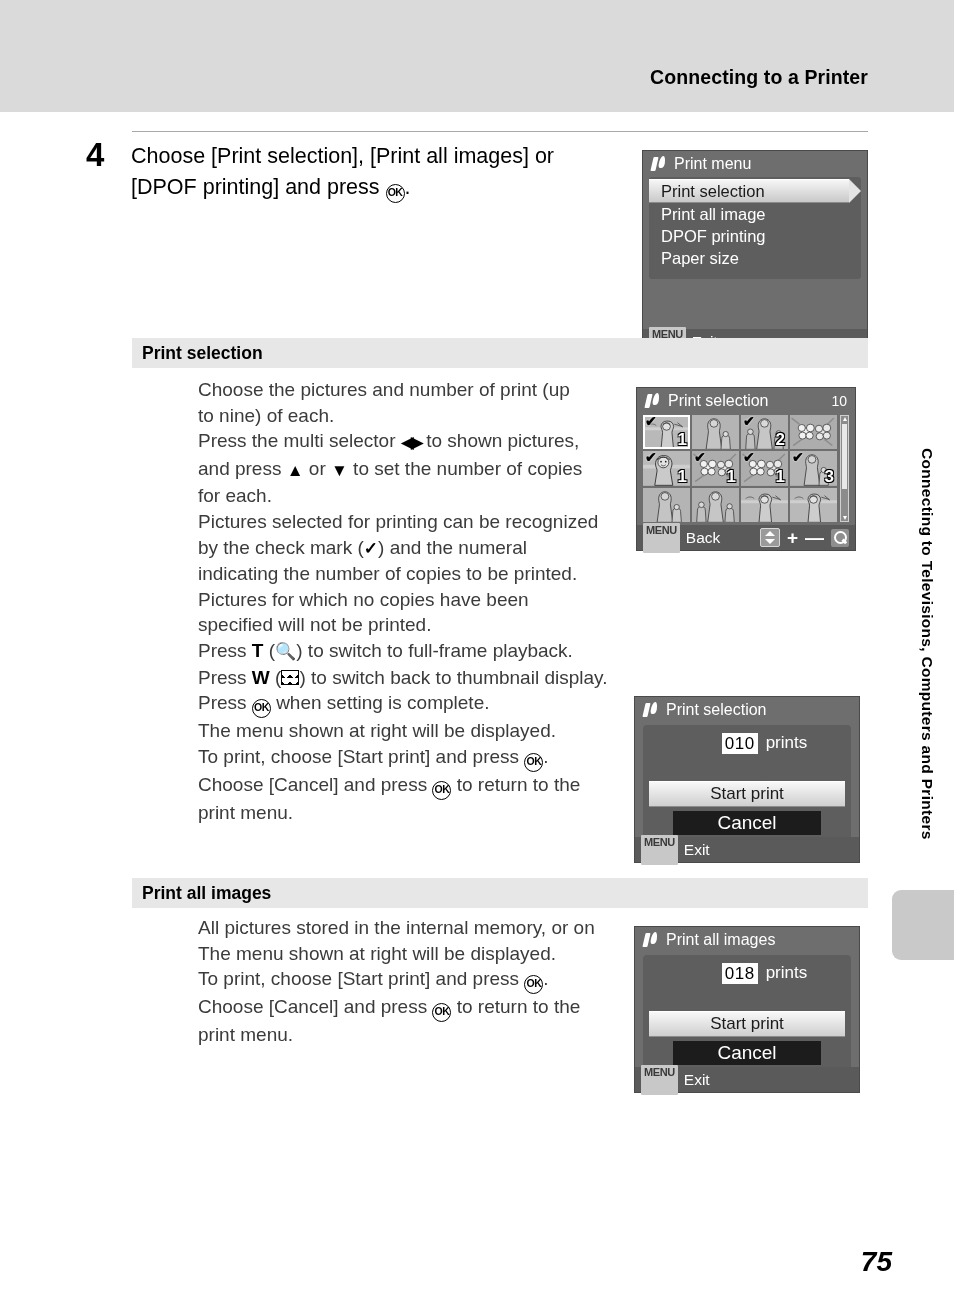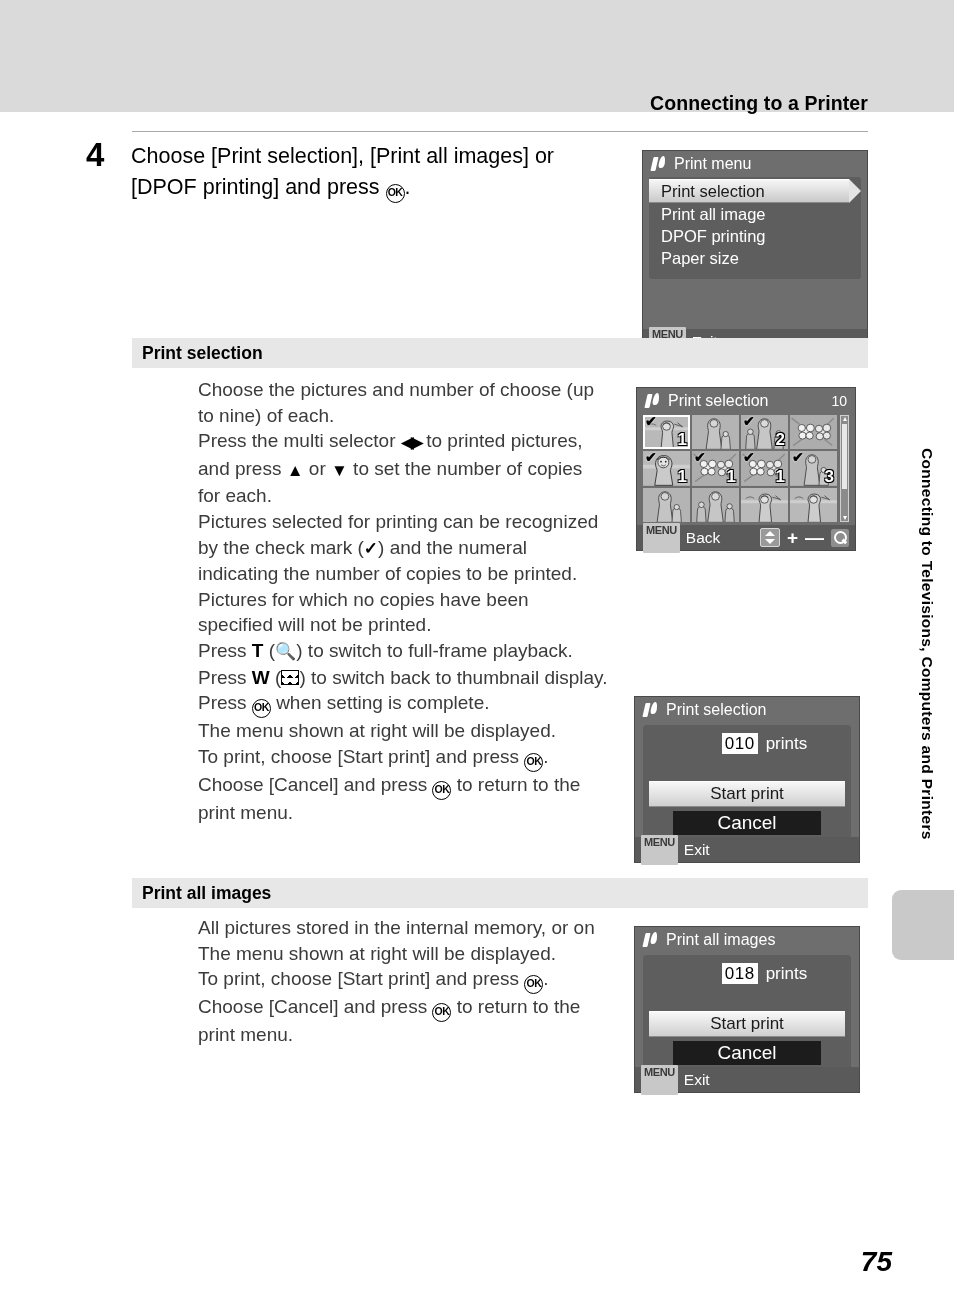--- a/index.html
+++ b/index.html
@@ -24,21 +24,20 @@
     background: #dadada;
   }
   .running-head {
     position: absolute;
     right: 86px; top: 66px;
     font-size: 19.5px;
     font-weight: bold;
     letter-spacing: .1px;
     color: #000;
     white-space: nowrap;
-    margin-top: 26px;
   }
   .rule {
     position: absolute;
     left: 132px; top: 131px;
     width: 736px; height: 1px;
     background: #a9a9a9;
   }
 
   
   .step {
@@ -357,21 +356,20 @@
   
   .confirm-panel {
     margin: 2px 8px 0 8px;
     background: #5e5e5e;
     border-radius: 4px;
     height: 118px;
     position: relative;
   }
   .prints-row {
     display: flex;
-    align-items: center;
     justify-content: center;
     gap: 8px;
     padding-top: 8px;
     font-size: 17px;
     color: #ffffff;
     padding-left: 35px;
   }
   .count-box {
     background: #ffffff;
     color: #000000;
@@ -464,23 +462,23 @@
     <span class="menu-badge">MENU</span>
     <span class="foot-label">Exit</span>
   </div>
 </div>
 
 <div class="sec-bar" id="sec-print-selection">
   <span>Print selection</span>
 </div>
 
 <div class="body-para" id="para-print-selection">
-  <div>Choose the pictures and number of choose (up</div>
+  <div>Choose the pictures and number of print (up</div>
   <div>to nine) of each.</div>
-  <div><span>Press the multi selector </span><span class="lr-tri">◀▶</span><span> to printed pictures,</span></div>
+  <div><span>Press the multi selector </span><span class="lr-tri">◀▶</span><span> to shown pictures,</span></div>
   <div><span>and press </span><span class="tri">▲</span><span> or </span><span class="tri">▼</span><span> to set the number of copies</span></div>
   <div>for each.</div>
   <div>Pictures selected for printing can be recognized</div>
   <div><span>by the check mark (</span><span class="check-g">✓</span><span>) and the numeral</span></div>
   <div>indicating the number of copies to be printed.</div>
   <div>Pictures for which no copies have been</div>
   <div>specified will not be printed.</div>
   <div><span>Press </span><span class="g">T</span><span> (</span><span class="mag-g">🔍</span><span>) to switch to full-frame playback.</span></div>
   <div><span>Press </span><span class="g">W</span><span> (</span><span class="thumb-g"></span><span>) to switch back to thumbnail display.</span></div>
   <div><span>Press </span><span class="ok-glyph">OK</span><span> when setting is complete.</span></div>

